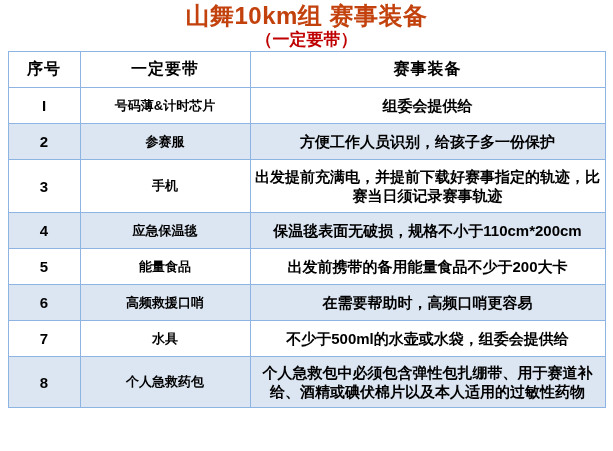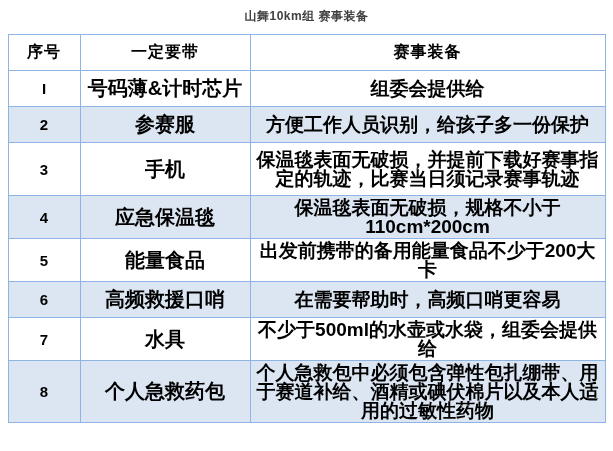--- a/index.html
+++ b/index.html
@@ -18,36 +18,36 @@
     width: 613px;
     height: 451px;
     box-sizing: border-box;
     background: #ffffff;
   }
   .title-block {
     text-align: center;
     padding-top: 4px;
   }
   .title-main {
-    font-size: 12px;
+    font-size: 24px;
     font-weight: bold;
-    color: #404040;
+    color: #c2410c;
     line-height: 24px;
     letter-spacing: 0.5px;
   }
   .title-sub {
     font-size: 17px;
     font-weight: bold;
     color: #c00000;
     line-height: 23px;
   }
   table.kit {
     border-collapse: collapse;
     width: 597px;
-    margin: 6px auto 0 auto;
+    margin: 0 auto 0 auto;
     table-layout: fixed;
   }
   table.kit td, table.kit th {
     border: 1px solid #8eb4e3;
     text-align: center;
     vertical-align: middle;
     color: #000000;
     font-weight: bold;
     padding: 2px 3px;
     box-sizing: border-box;
@@ -65,45 +65,46 @@
   tbody td {
     font-size: 14px;
   }
   tbody tr.odd td {
     background: #ffffff;
   }
   tbody tr.even td {
     background: #dce6f2;
   }
   tbody td.desc {
-    font-size: 19px;
+    font-size: 15px;
     line-height: 19px;
   }
   tbody td.idx {
     font-size: 15px;
   }
   tbody td.name {
-    font-size: 20px;
+    font-size: 13px;
   }
   .r1 { height: 36px; }
   .r2 { height: 36px; }
   .r3 { height: 53px; }
   .r4 { height: 36px; }
   .r5 { height: 36px; }
   .r6 { height: 36px; }
   .r7 { height: 36px; }
   .r8 { height: 51px; }
 </style>
 </head>
 <body>
 
 <div class="page">
 
   <div class="title-block">
     <div class="title-main">山舞10km组 赛事装备</div>
+    <div class="title-sub">（一定要带）</div>
   </div>
 
   <table class="kit">
     <thead>
       <tr>
         <th class="col-no">序号</th>
         <th class="col-name">一定要带</th>
         <th class="col-desc">赛事装备</th>
       </tr>
     </thead>
@@ -114,21 +115,21 @@
         <td class="desc">组委会提供给</td>
       </tr>
       <tr class="even r2">
         <td class="idx">2</td>
         <td class="name">参赛服</td>
         <td class="desc">方便工作人员识别，给孩子多一份保护</td>
       </tr>
       <tr class="odd r3">
         <td class="idx">3</td>
         <td class="name">手机</td>
-        <td class="desc">保温毯表面无破损，并提前下载好赛事指定的轨迹，比赛当日须记录赛事轨迹</td>
+        <td class="desc">出发提前充满电，并提前下载好赛事指定的轨迹，比赛当日须记录赛事轨迹</td>
       </tr>
       <tr class="even r4">
         <td class="idx">4</td>
         <td class="name">应急保温毯</td>
         <td class="desc">保温毯表面无破损，规格不小于110cm*200cm</td>
       </tr>
       <tr class="odd r5">
         <td class="idx">5</td>
         <td class="name">能量食品</td>
         <td class="desc">出发前携带的备用能量食品不少于200大卡</td>

